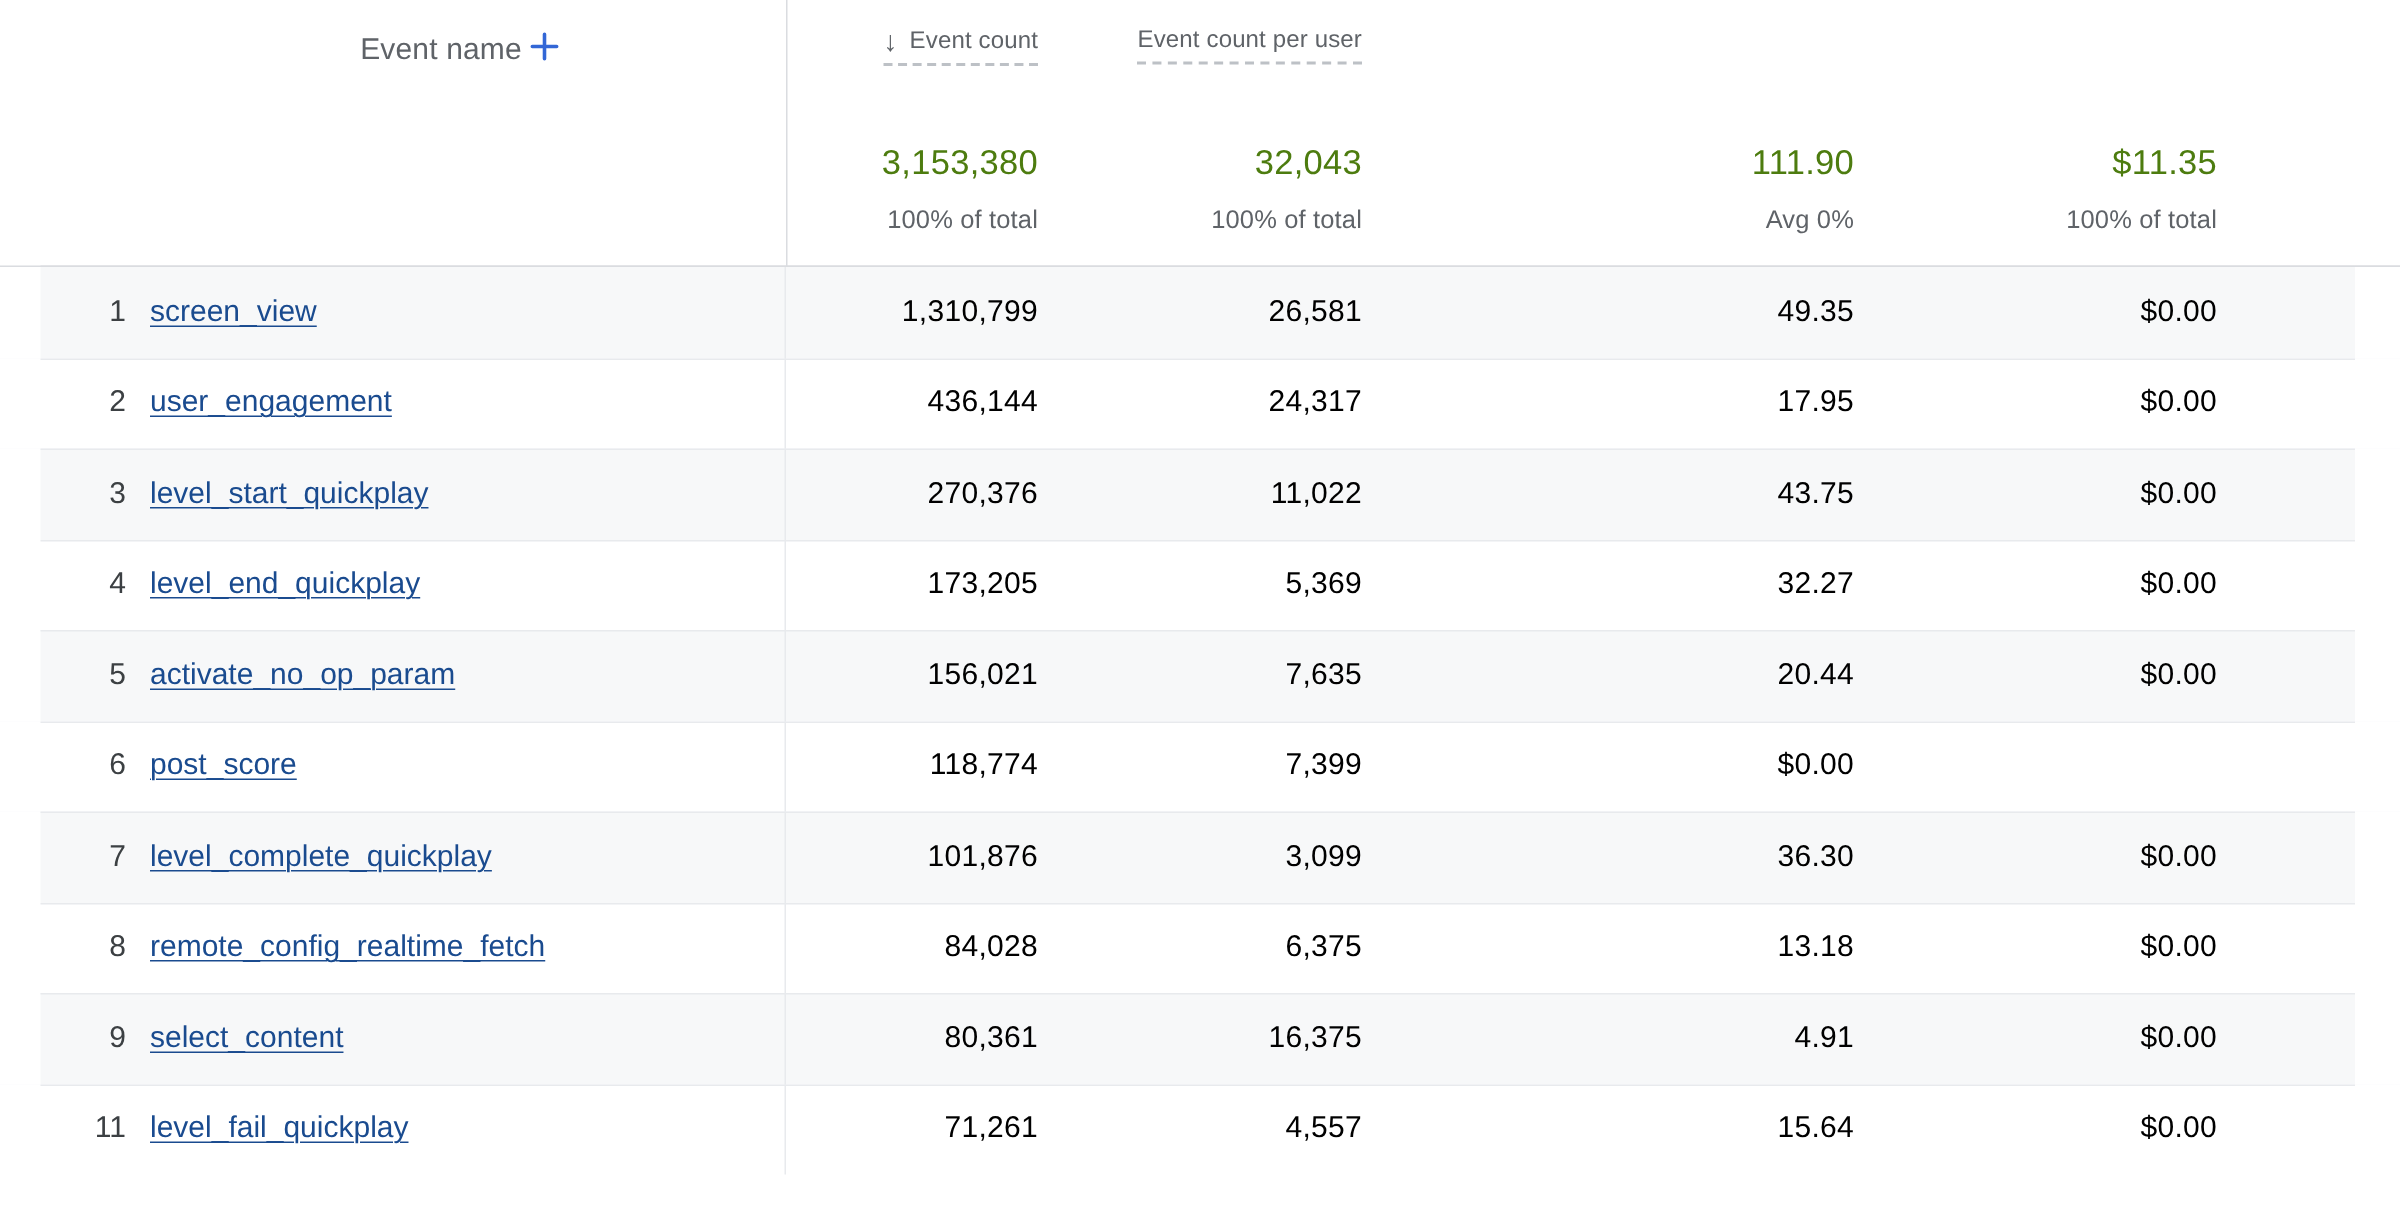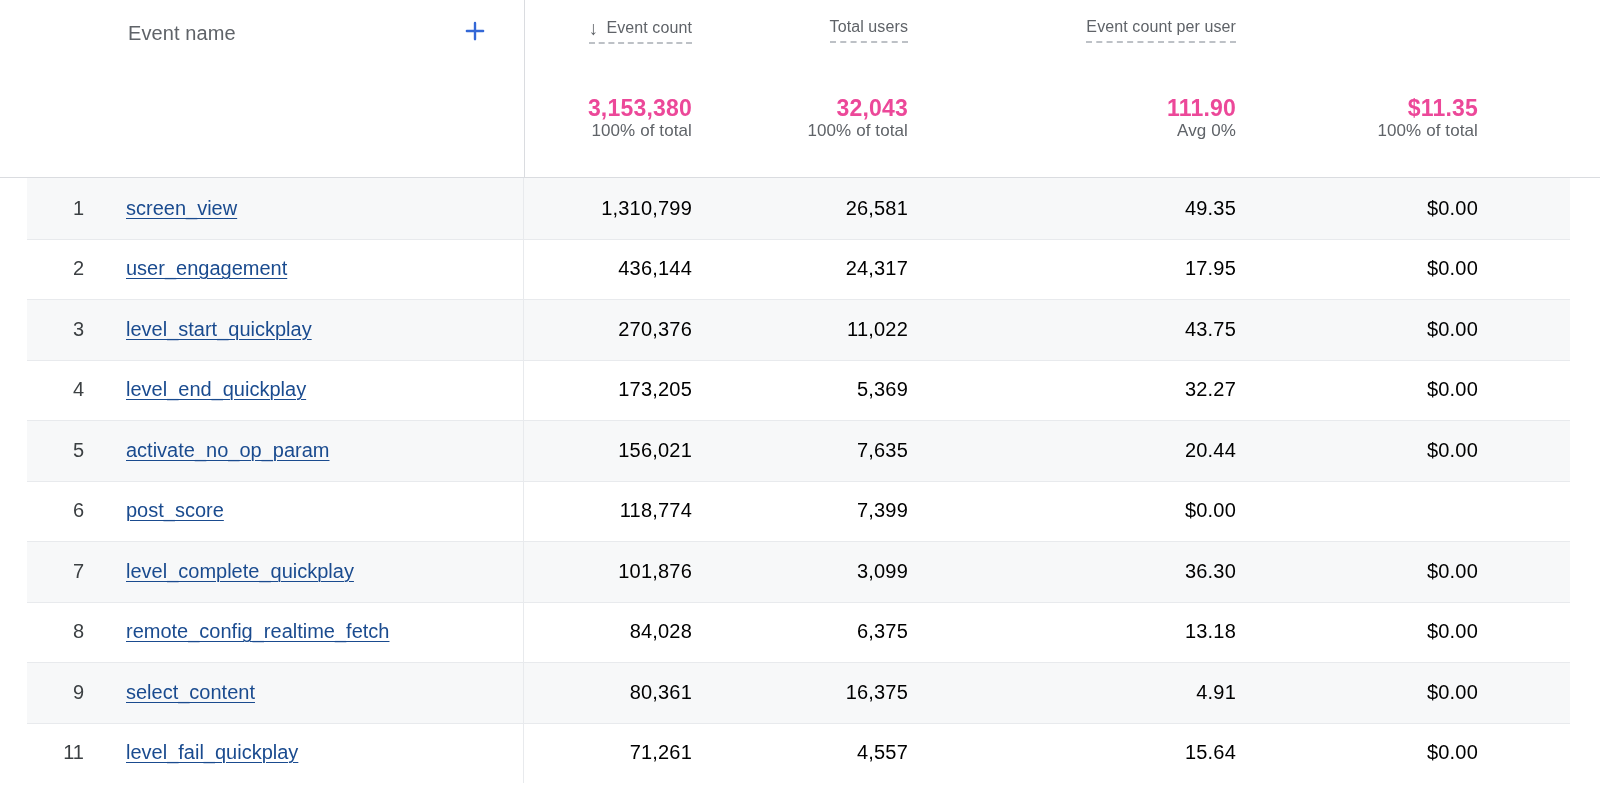--- a/index.html
+++ b/index.html
@@ -44,21 +44,21 @@
   .hdr-cell {
     padding-top: 18px;
     box-sizing: border-box;
     font-size: 20px;
     color: #5f6368;
     letter-spacing: .1px;
   }
   .hdr-dim {
     display: flex;
     align-items: center;
-    justify-content: space-between;
+    justify-content: center;
     padding-left: 128px;
     padding-right: 34px;
   }
   .hdr-dim-label {
     font-size: 20px;
     color: #5f6368;
     white-space: nowrap;
   }
   .add-dim-btn {
     width: 30px;
@@ -111,27 +111,27 @@
     display: flex;
     flex-direction: column;
     align-items: flex-end;
     justify-content: flex-start;
     padding-right: 22px;
     padding-top: 28px;
     box-sizing: border-box;
   }
   .tot-value {
     font-size: 23px;
-    font-weight: 700;
-    color: #ec4899;
+    font-weight: 400;
+    color: #4d7c0f;
     letter-spacing: .2px;
     line-height: 1.1;
   }
   .tot-sub {
-    margin-top: 0;
+    margin-top: 16px;
     font-size: 17px;
     color: #5f6368;
     letter-spacing: .1px;
   }
 
   
   .vdiv {
     position: absolute;
     left: 524px;
     top: 0;
@@ -182,21 +182,20 @@
   }
   .row-index {
     width: 100px;
     padding-right: 16px;
     text-align: right;
     font-size: 20px;
     color: #3c4043;
     box-sizing: border-box;
   }
   .event-link {
-    margin-left: 26px;
     font-size: 20px;
     color: #1a4b8f;
     text-decoration: underline;
     text-underline-offset: 3px;
     text-decoration-thickness: 1px;
     cursor: pointer;
     white-space: nowrap;
   }
 
   .cell-metric {
@@ -234,25 +233,20 @@
       </span>
     </div>
 
     <div class="hdr-cell hdr-metric">
       <span class="hdr-metric-inner">
         <span class="sort-arrow">↓</span>
         <span class="hdr-metric-label">Event count</span>
       </span>
     </div>
 
-    <div class="hdr-cell hdr-metric">
-      <span class="hdr-metric-inner">
-        <span class="hdr-metric-label">Total users</span>
-      </span>
-    </div>
 
     <div class="hdr-cell hdr-metric">
       <span class="hdr-metric-inner">
         <span class="hdr-metric-label">Event count per user</span>
       </span>
     </div>
 
 
     <div class="hdr-cell"></div>
   </div>

